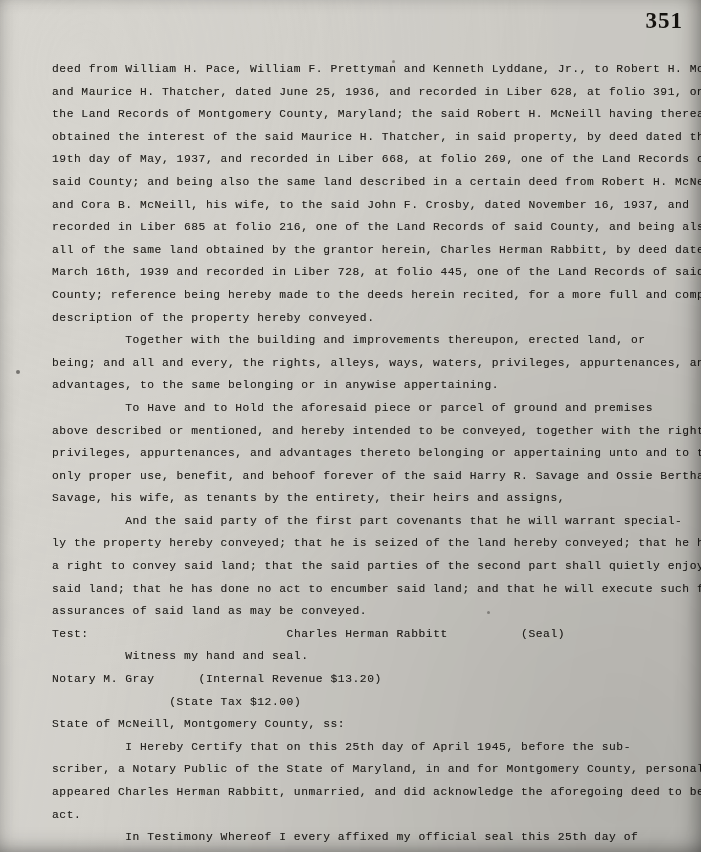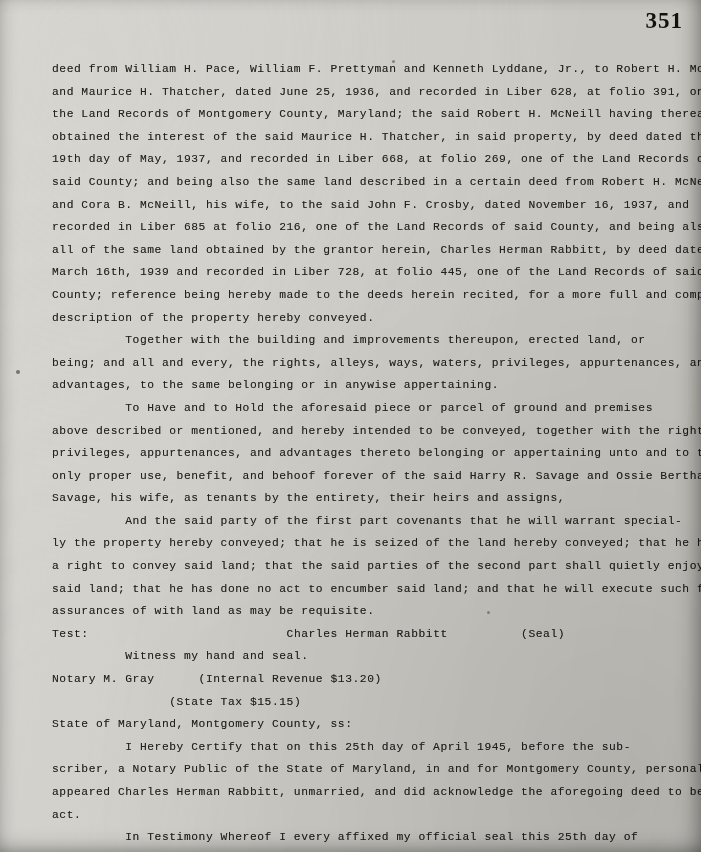--- a/index.html
+++ b/index.html
@@ -123,31 +123,31 @@
     <p class="l">          To Have and to Hold the aforesaid piece or parcel of ground and premises</p>
     <p class="l">above described or mentioned, and hereby intended to be conveyed, together with the rights,</p>
     <p class="l">privileges, appurtenances, and advantages thereto belonging or appertaining unto and to the</p>
     <p class="l">only proper use, benefit, and behoof forever of the said Harry R. Savage and Ossie Bertha</p>
     <p class="l">Savage, his wife, as tenants by the entirety, their heirs and assigns,</p>
 
     <p class="l">          And the said party of the first part covenants that he will warrant special-</p>
     <p class="l">ly the property hereby conveyed; that he is seized of the land hereby conveyed; that he has</p>
     <p class="l">a right to convey said land; that the said parties of the second part shall quietly enjoy</p>
     <p class="l">said land; that he has done no act to encumber said land; and that he will execute such further</p>
-    <p class="l">assurances of with land as may be requisite.</p>
+    <p class="l">assurances of said land as may be conveyed.</p>
 
     <p class="l sig-row"><span>Test:</span><span>                           </span><span>Charles Herman Rabbitt</span><span>          </span><span>(Seal)</span></p>
 
     <p class="l">          Witness my hand and seal.</p>
 
     <p class="l sig-row"><span>Notary M. Gray</span><span>      </span><span>(Internal Revenue $13.20)</span></p>
 
-    <p class="l sig-row"><span>                </span><span>(State Tax $15.15)</span></p>
+    <p class="l sig-row"><span>                </span><span>(State Tax $12.00)</span></p>
 
-    <p class="l">State of Maryland, Montgomery County, ss:</p>
+    <p class="l">State of McNeill, Montgomery County, ss:</p>
     <p class="l">          I Hereby Certify that on this 25th day of April 1945, before the sub-</p>
     <p class="l">scriber, a Notary Public of the State of Maryland, in and for Montgomery County, personally</p>
     <p class="l">appeared Charles Herman Rabbitt, unmarried, and did acknowledge the aforegoing deed to be his</p>
     <p class="l">act.</p>
     <p class="l">          In Testimony Whereof I every affixed my official seal this 25th day of</p>
     <p class="l">April, A. D. 1945.</p>
 
   </div>
 
   <div class="smudge1"></div>

